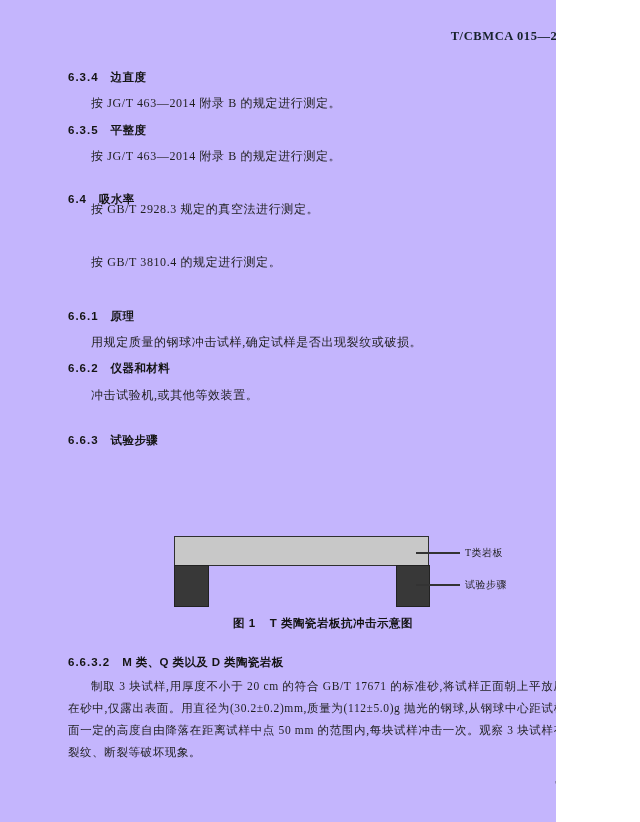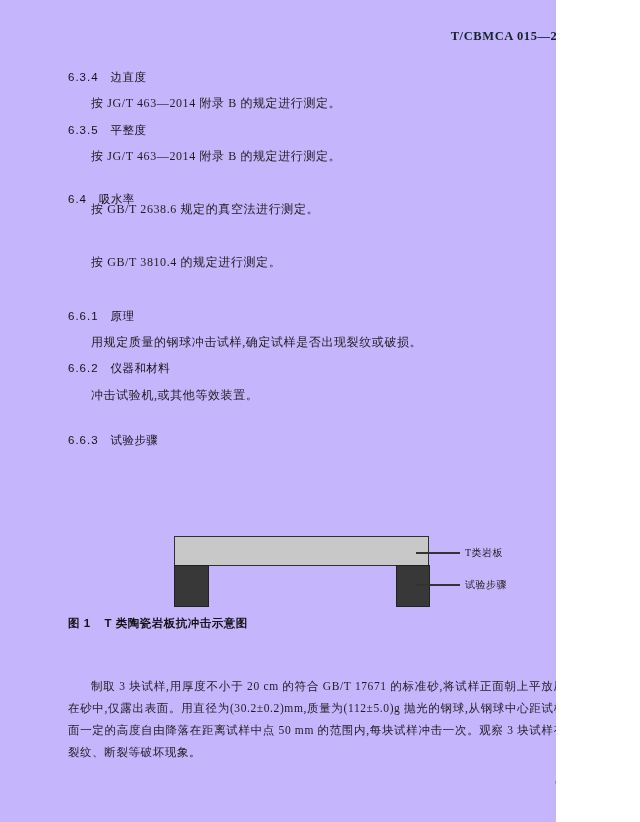--- a/index.html
+++ b/index.html
@@ -17,21 +17,21 @@
     top:29px;
     text-align:right;
     font-family:"Liberation Serif","DejaVu Serif",serif;
     font-weight:700;
     font-size:12.5px;
     letter-spacing:0.6px;
     color:#17222c;
   }
   .h{
     font-family:"Liberation Sans","DejaVu Sans",sans-serif;
-    font-weight:400;
+    font-weight:700;
     font-size:11.5px;
     line-height:14px;
     color:#141414;
     letter-spacing:0.4px;
     white-space:nowrap;
   }
   .h .num{margin-right:12px;letter-spacing:1px;}
   .bodyline{
     font-size:12px;
     line-height:14px;
@@ -63,21 +63,21 @@
   .leader.l2{top:48px;}
   .flabel{
     position:absolute;left:453px;
     font-size:10px;line-height:13px;letter-spacing:0.5px;color:#222;
     white-space:nowrap;
   }
   .fl1{top:10px;}
   .fl2{top:42px;}
   .caption{
     top:616px;
-    text-align:left;
+    text-align:center;
     font-family:"Liberation Sans","DejaVu Sans",sans-serif;
     font-weight:700;
     font-size:11.5px;
     letter-spacing:0.5px;
     color:#141414;
   }
   .caption .cap-title{margin-left:14px;}
   .pageno{
     position:absolute;left:548px;top:778px;width:20px;
     text-align:center;
@@ -98,21 +98,21 @@
   <div class="abs bodyline" style="top:96px">按 JG/T 463—2014 附录 B 的规定进行测定。</div>
 
   <div class="abs h" style="top:123px">
     <span class="num">6.3.5</span><span class="ttl">平整度</span>
   </div>
   <div class="abs bodyline" style="top:149px">按 JG/T 463—2014 附录 B 的规定进行测定。</div>
 
   <div class="abs h" style="top:192px">
     <span class="num">6.4</span><span class="ttl">吸水率</span>
   </div>
-  <div class="abs bodyline" style="top:202px">按 GB/T 2638.6 规定的真空法进行测定。</div>
+  <div class="abs bodyline" style="top:202px">按 GB/T 2928.3 规定的真空法进行测定。</div>
 
   <div class="abs bodyline" style="top:255px">按 GB/T 3810.4 的规定进行测定。</div>
 
 
   <div class="abs h" style="top:309px">
     <span class="num">6.6.1</span><span class="ttl">原理</span>
   </div>
   <div class="abs bodyline" style="top:335px">用规定质量的钢球冲击试样,确定试样是否出现裂纹或破损。</div>
 
   <div class="abs h" style="top:361px">
@@ -133,18 +133,21 @@
     <div class="leader l1"></div>
     <div class="leader l2"></div>
     <div class="flabel fl1">T类岩板</div>
     <div class="flabel fl2">试验步骤</div>
   </div>
 
   <div class="abs caption">
     <span class="cap-label">图 1</span><span class="cap-title">T 类陶瓷岩板抗冲击示意图</span>
   </div>
 
+  <div class="abs h" style="top:655px">
+    <span class="num">6.6.3.2</span><span class="ttl">M 类、Q 类以及 D 类陶瓷岩板</span>
+  </div>
 
   <div class="abs para para-b">制取 3 块试样,用厚度不小于 20 cm 的符合 GB/T 17671 的标准砂,将试样正面朝上平放压实在砂中,仅露出表面。用直径为(30.2±0.2)mm,质量为(112±5.0)g 抛光的钢球,从钢球中心距试样正面一定的高度自由降落在距离试样中点 50 mm 的范围内,每块试样冲击一次。观察 3 块试样有无裂纹、断裂等破坏现象。</div>
 
   <div class="pageno">7</div>
 
 </div>
 
 </body></html>

